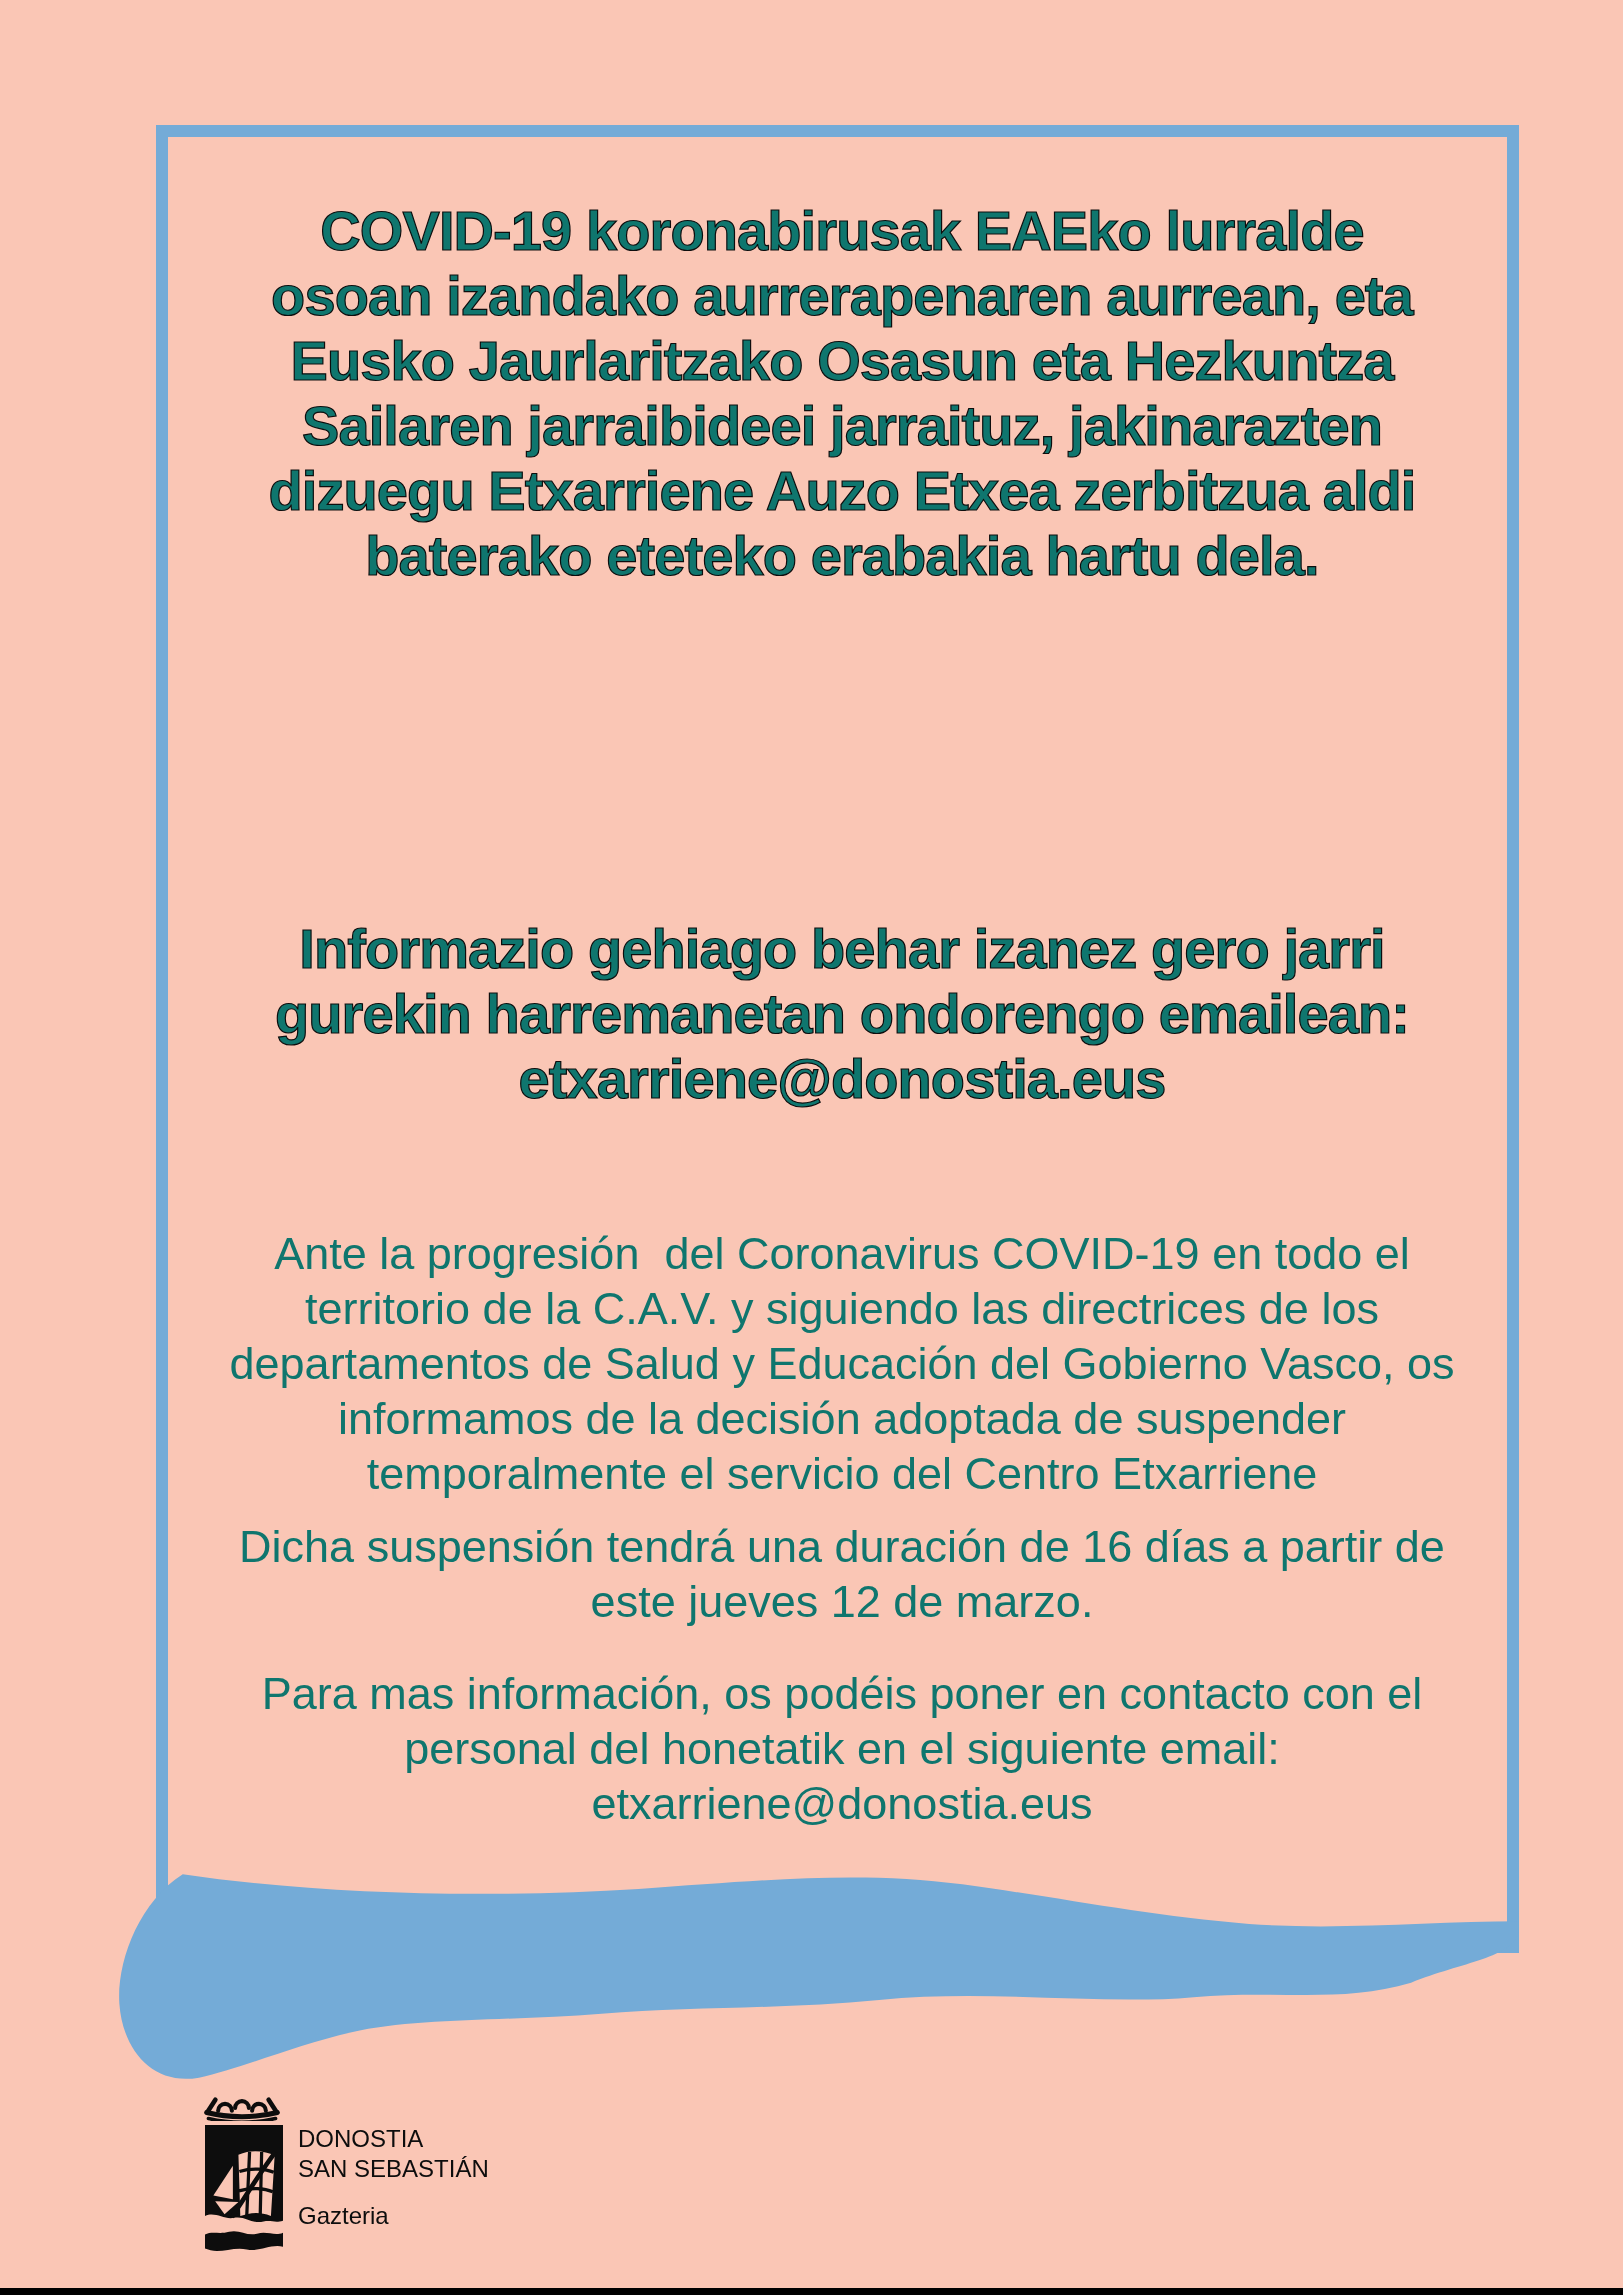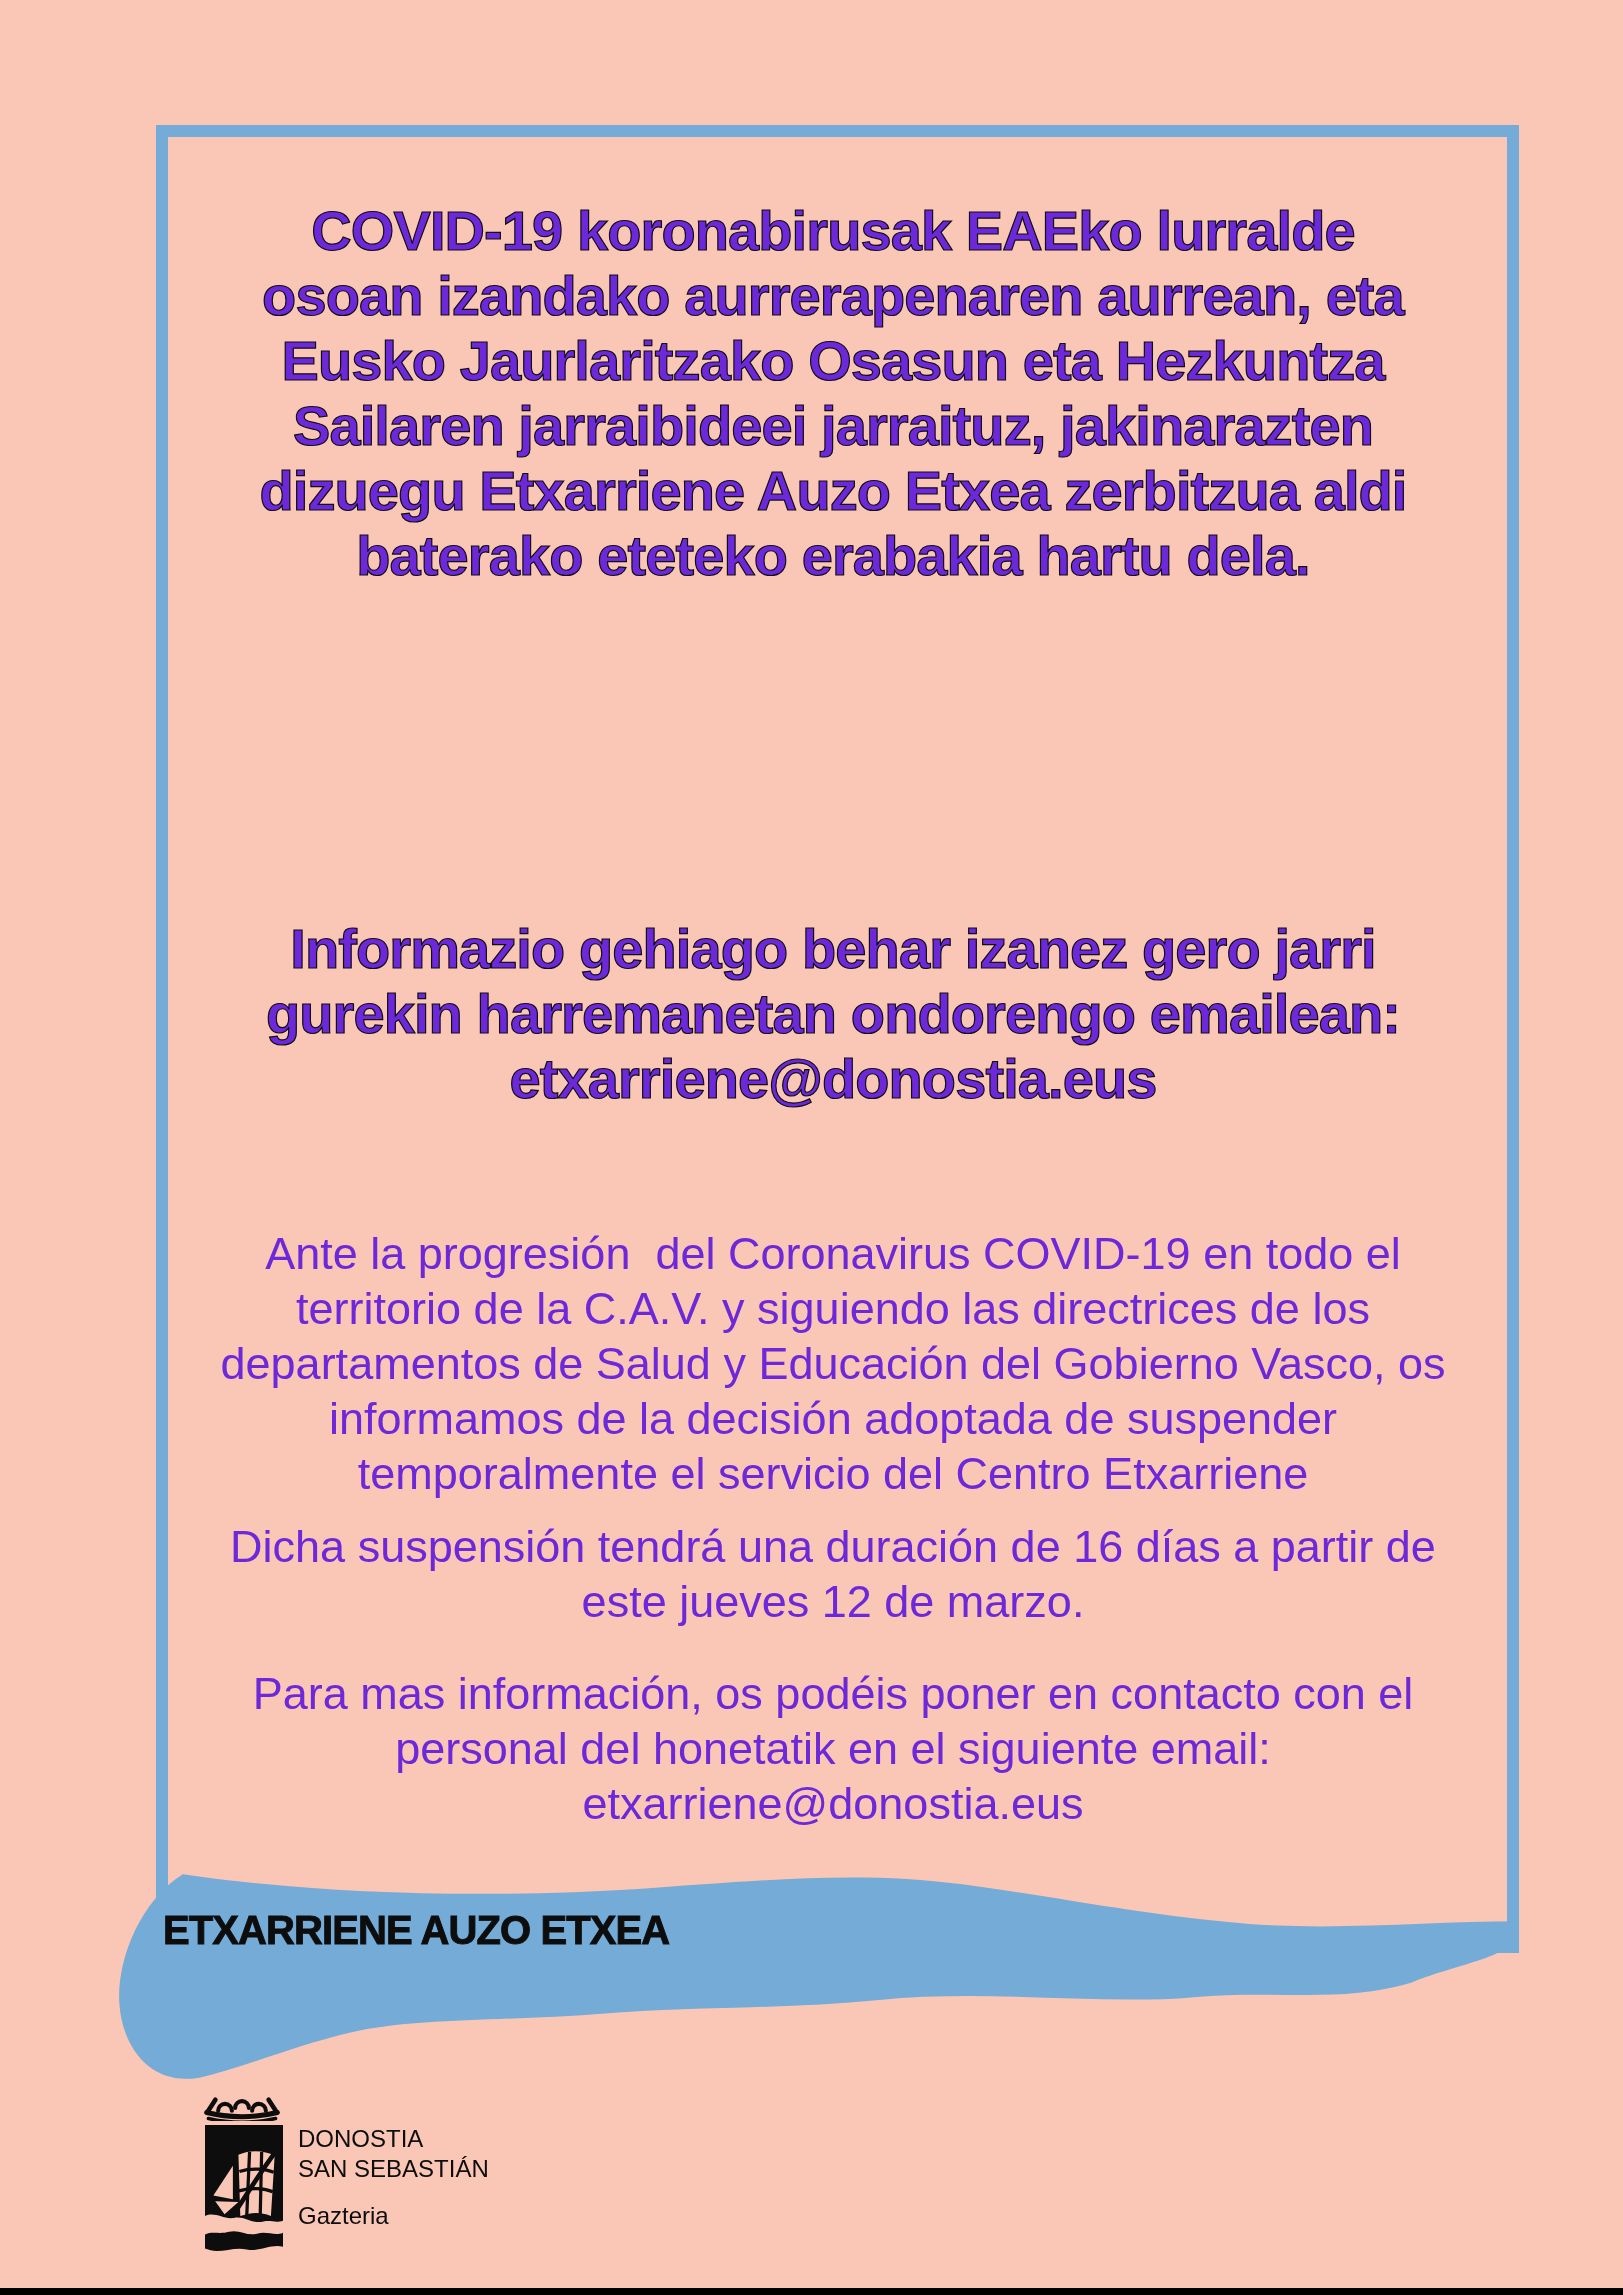--- a/index.html
+++ b/index.html
@@ -17,24 +17,24 @@
   }
   .notice-box {
     position: absolute;
     left: 156px; top: 125px;
     width: 1363px; height: 1828px;
     border: 12.5px solid #74abd7;
     box-sizing: border-box;
   }
   .txt {
     position: absolute;
-    left: 162px; width: 1342px;
+    left: 171px; width: 1342px;
     text-align: center;
     white-space: pre-wrap;
-    color: #6d28d9;
+    color: #0f766e;
   }
   .eu-bold {
     font-weight: 700;
     font-size: 56px;
     line-height: 65px;
     letter-spacing: -0.9px;
     -webkit-text-stroke: 1.2px #0d0d0d;
   }
   .es-light {
     font-weight: 400;
@@ -143,21 +143,20 @@
       C 2900 330, 2760 300, 2580 316
       C 2380 334, 2140 298, 1900 322
       C 1700 342, 1500 336, 1300 352
       C 1100 368, 900 360, 760 392
       C 640 420, 520 470, 430 490
       C 330 508, 265 430, 258 330
       C 252 240, 300 110, 395 50
       Z"></path>
   </svg>
 
-  <div class="footer-title">ETXARRIENE AUZO ETXEA</div>
 
 
   <svg class="crown-icon" viewBox="0 0 170 58" aria-hidden="true">
     <g stroke="#0d0d0d" fill="none" stroke-linecap="round">
       <path d="M8 40 C 55 52 115 52 162 40" stroke-width="11"></path>
       <path d="M12 53 C 60 64 110 64 158 53" stroke-width="8"></path>
       <path d="M33 36 A15 15 0 1 1 63 36" stroke-width="9"></path>
       <path d="M70 30 A15 15 0 1 1 100 30" stroke-width="9"></path>
       <path d="M107 36 A15 15 0 1 1 137 36" stroke-width="9"></path>
       <path d="M9 40 L27 12" stroke-width="10"></path>

